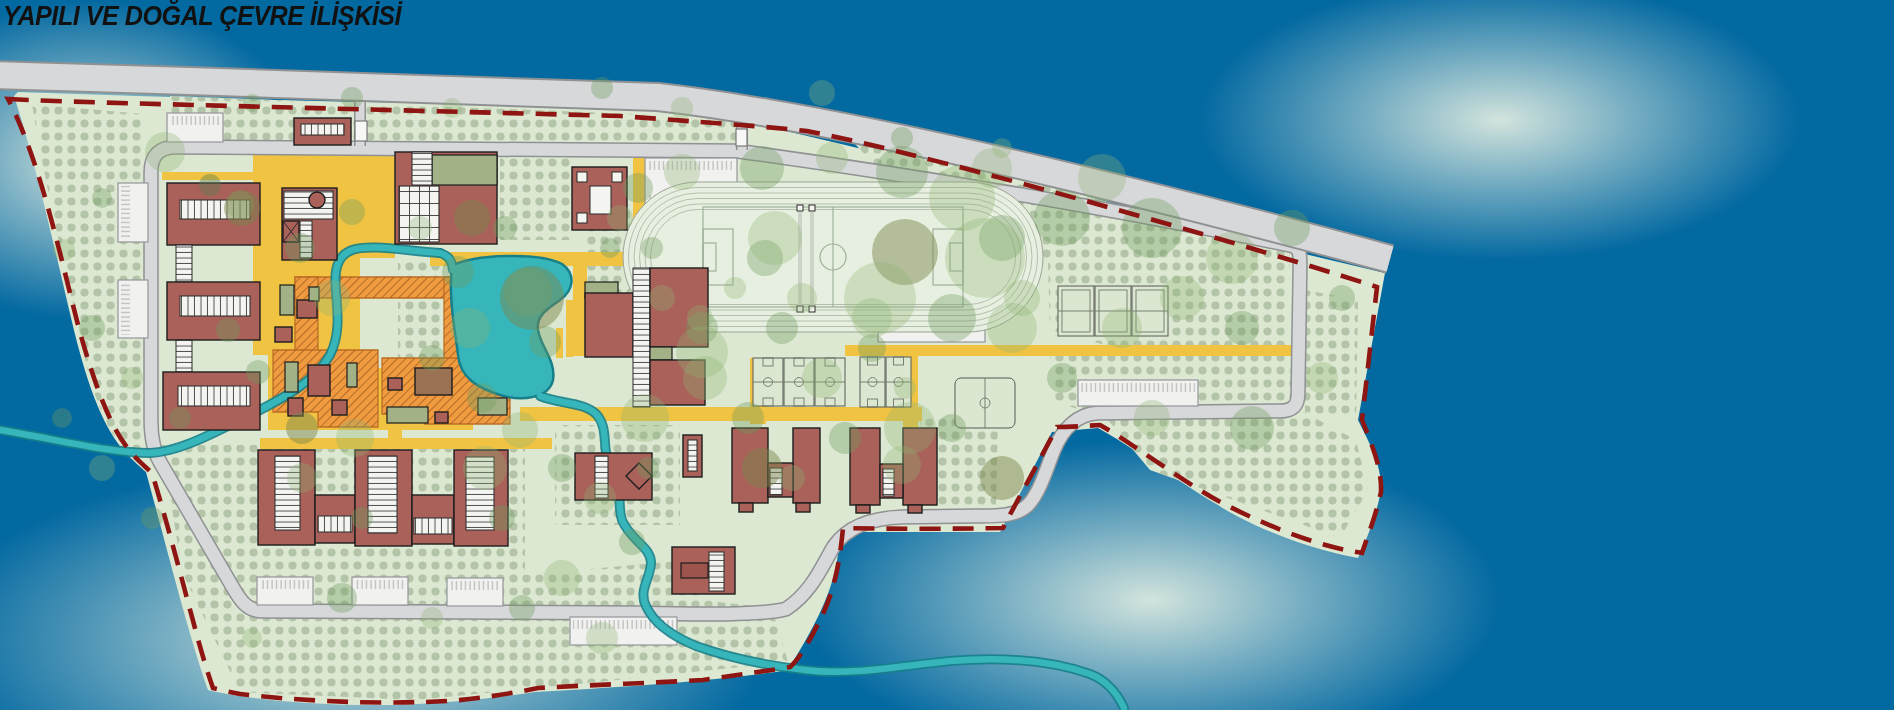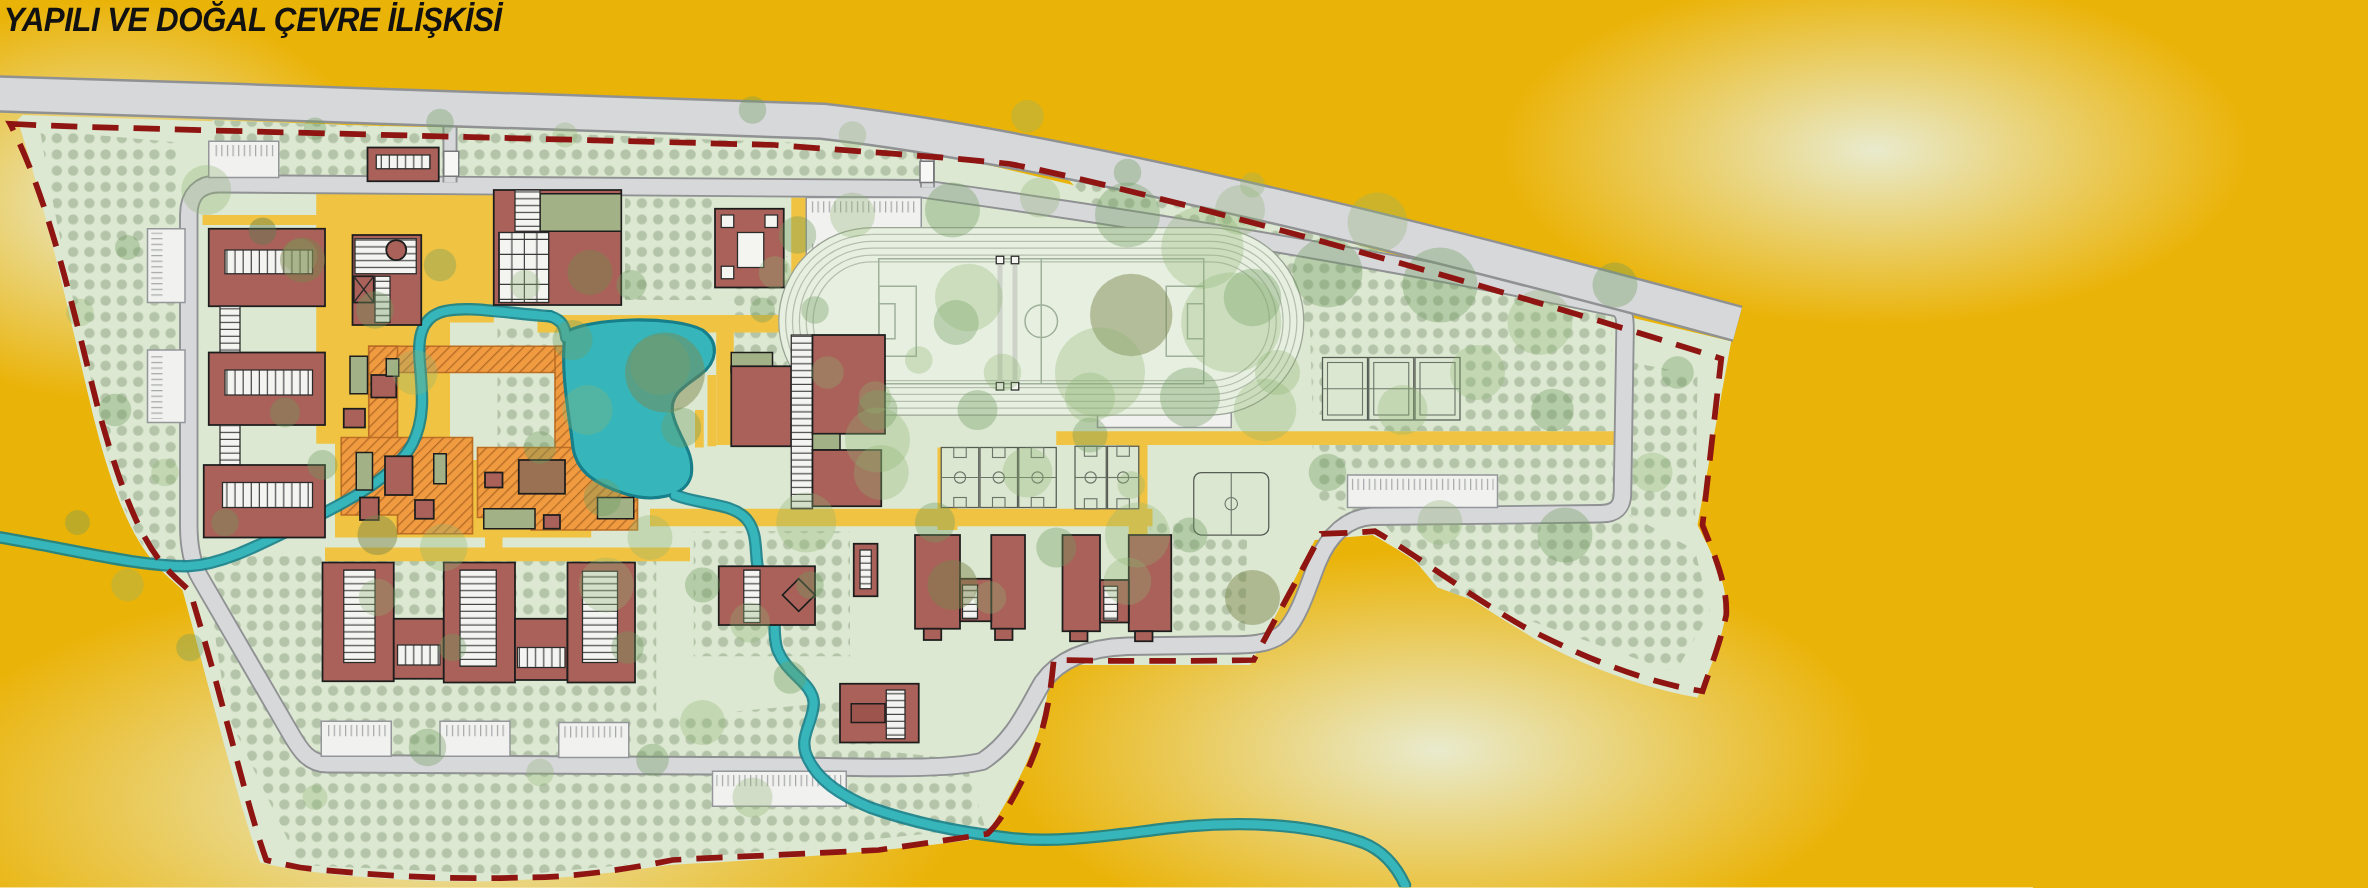--- a/index.html
+++ b/index.html
@@ -1,16 +1,16 @@
 <!DOCTYPE html>
 <html><head>
 <meta charset="utf-8">
 <style>
   html,body{margin:0;padding:0;background:#ffffff;font-family:"Liberation Sans",sans-serif;}
-  .canvas{position:relative;width:1894px;height:710px;background:#eab308;overflow:hidden;}
+  .canvas{position:relative;width:1894px;height:710px;background:#0369a1;overflow:hidden;}
   .title{position:absolute;top:1px;left:3px;font-style:italic;font-weight:600;font-size:27px;
          letter-spacing:-.5px;color:#111;transform:scaleX(.93);transform-origin:left top;white-space:nowrap;}
   svg{position:absolute;top:0;left:0;}
   .bR{fill:#a96159;stroke:#1d1d1d;stroke-width:1.4}
   .bB{fill:#9a7253;stroke:#1d1d1d;stroke-width:1.4}
   .bS{fill:#a3b286;stroke:#1d1d1d;stroke-width:1.2}
   .bO{fill:#9c544d;stroke:#1d1d1d;stroke-width:1.2}
   .wP{fill:#f4f4f1;stroke:#2a2a2a;stroke-width:1}
   .wH{fill:url(#ph);stroke:#2a2a2a;stroke-width:1}
   .wV{fill:url(#pv);stroke:#2a2a2a;stroke-width:1}

